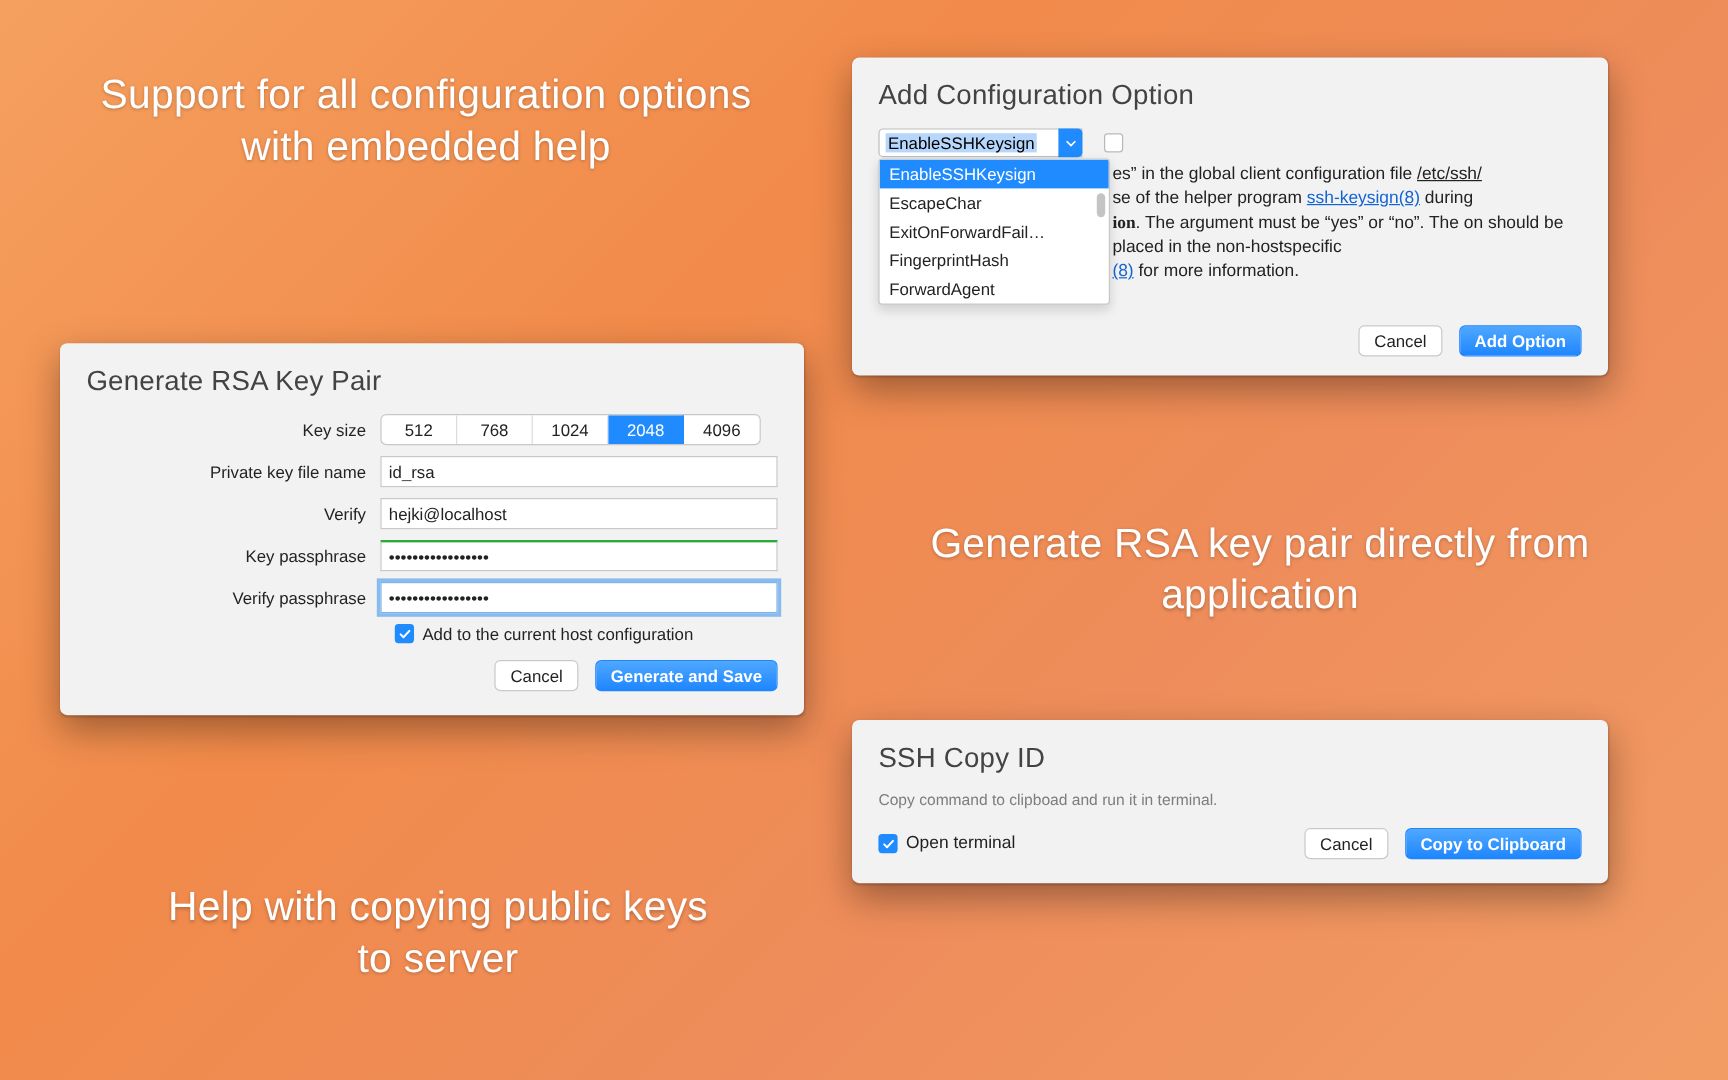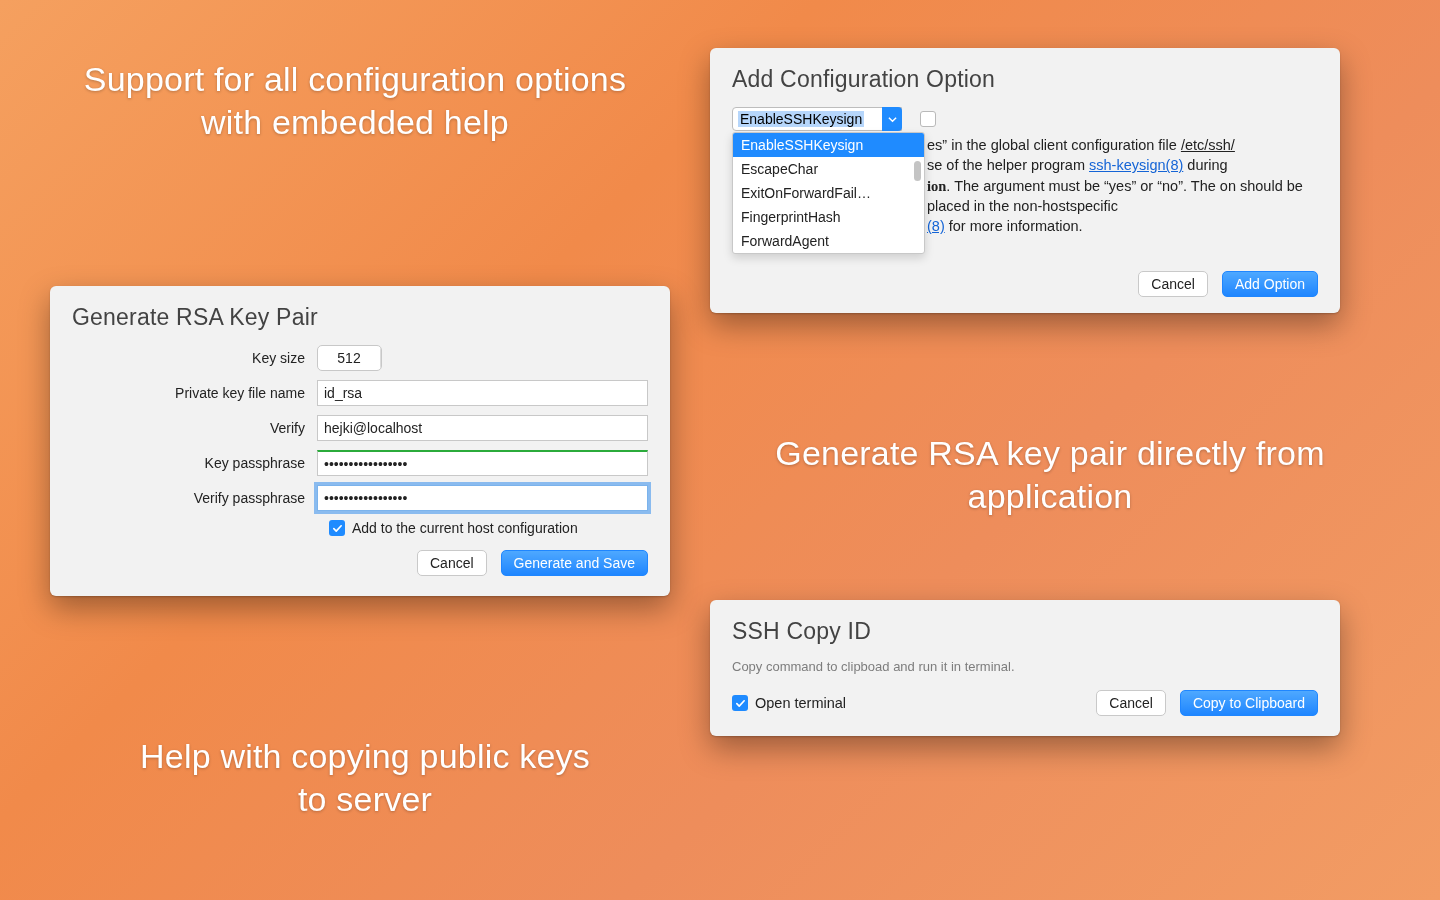--- a/index.html
+++ b/index.html
@@ -56,21 +56,20 @@
   }
   .form-control { flex: 1; }
 
   .seg {
     display: inline-flex;
     border: 1px solid #c8c8c8;
     border-radius: 5px;
     overflow: hidden;
     background: #fff;
     height: 26px;
-    flex-direction: column;
   }
   .seg-item {
     width: 63px;
     text-align: center;
     font-size: 14px;
     line-height: 24px;
     border-right: 1px solid #dcdcdc;
     color: #222;
     cursor: pointer;
   }
@@ -127,20 +126,21 @@
     border: 1px solid #c9c9c9;
     background: #fff;
     color: #222;
     cursor: pointer;
     display:flex; align-items:center;
   }
   .btn.primary {
     background: linear-gradient(#4ea8ff,#1f86ff);
     border-color:#1f86ff;
     color:#fff;
+    font-weight:bold;
   }
 
   
   #panel-cfg { left: 710px; top: 48px; width: 630px; padding-bottom:16px; }
   .cfg-top { display:flex; align-items:center; gap:18px; margin-bottom:8px;}
   .combo {
     position:relative;
     width: 170px;
     height: 24px;
   }

